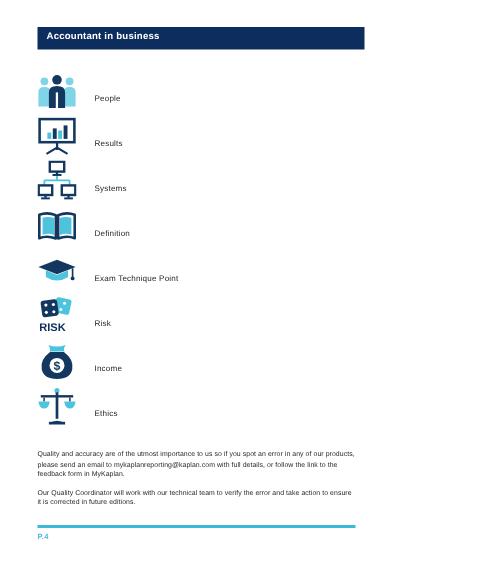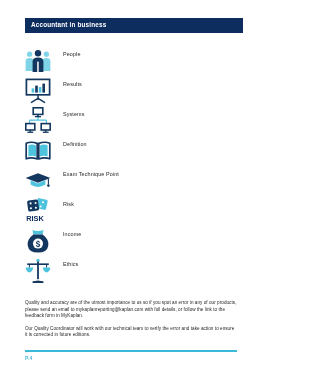--- a/index.html
+++ b/index.html
@@ -50,21 +50,21 @@
   .key-list {
     position: absolute;
     left: 25px;
     top: 46px;
     width: 218px;
   }
   .key-row {
     position: relative;
     height: 30px;
     display: flex;
-    align-items: flex-start;
+    align-items: center;
   }
   .key-icon {
     width: 34px;
     height: 30px;
     display: flex;
     align-items: center;
     justify-content: flex-start;
     flex: 0 0 34px;
   }
   .key-icon svg { display: block; }

